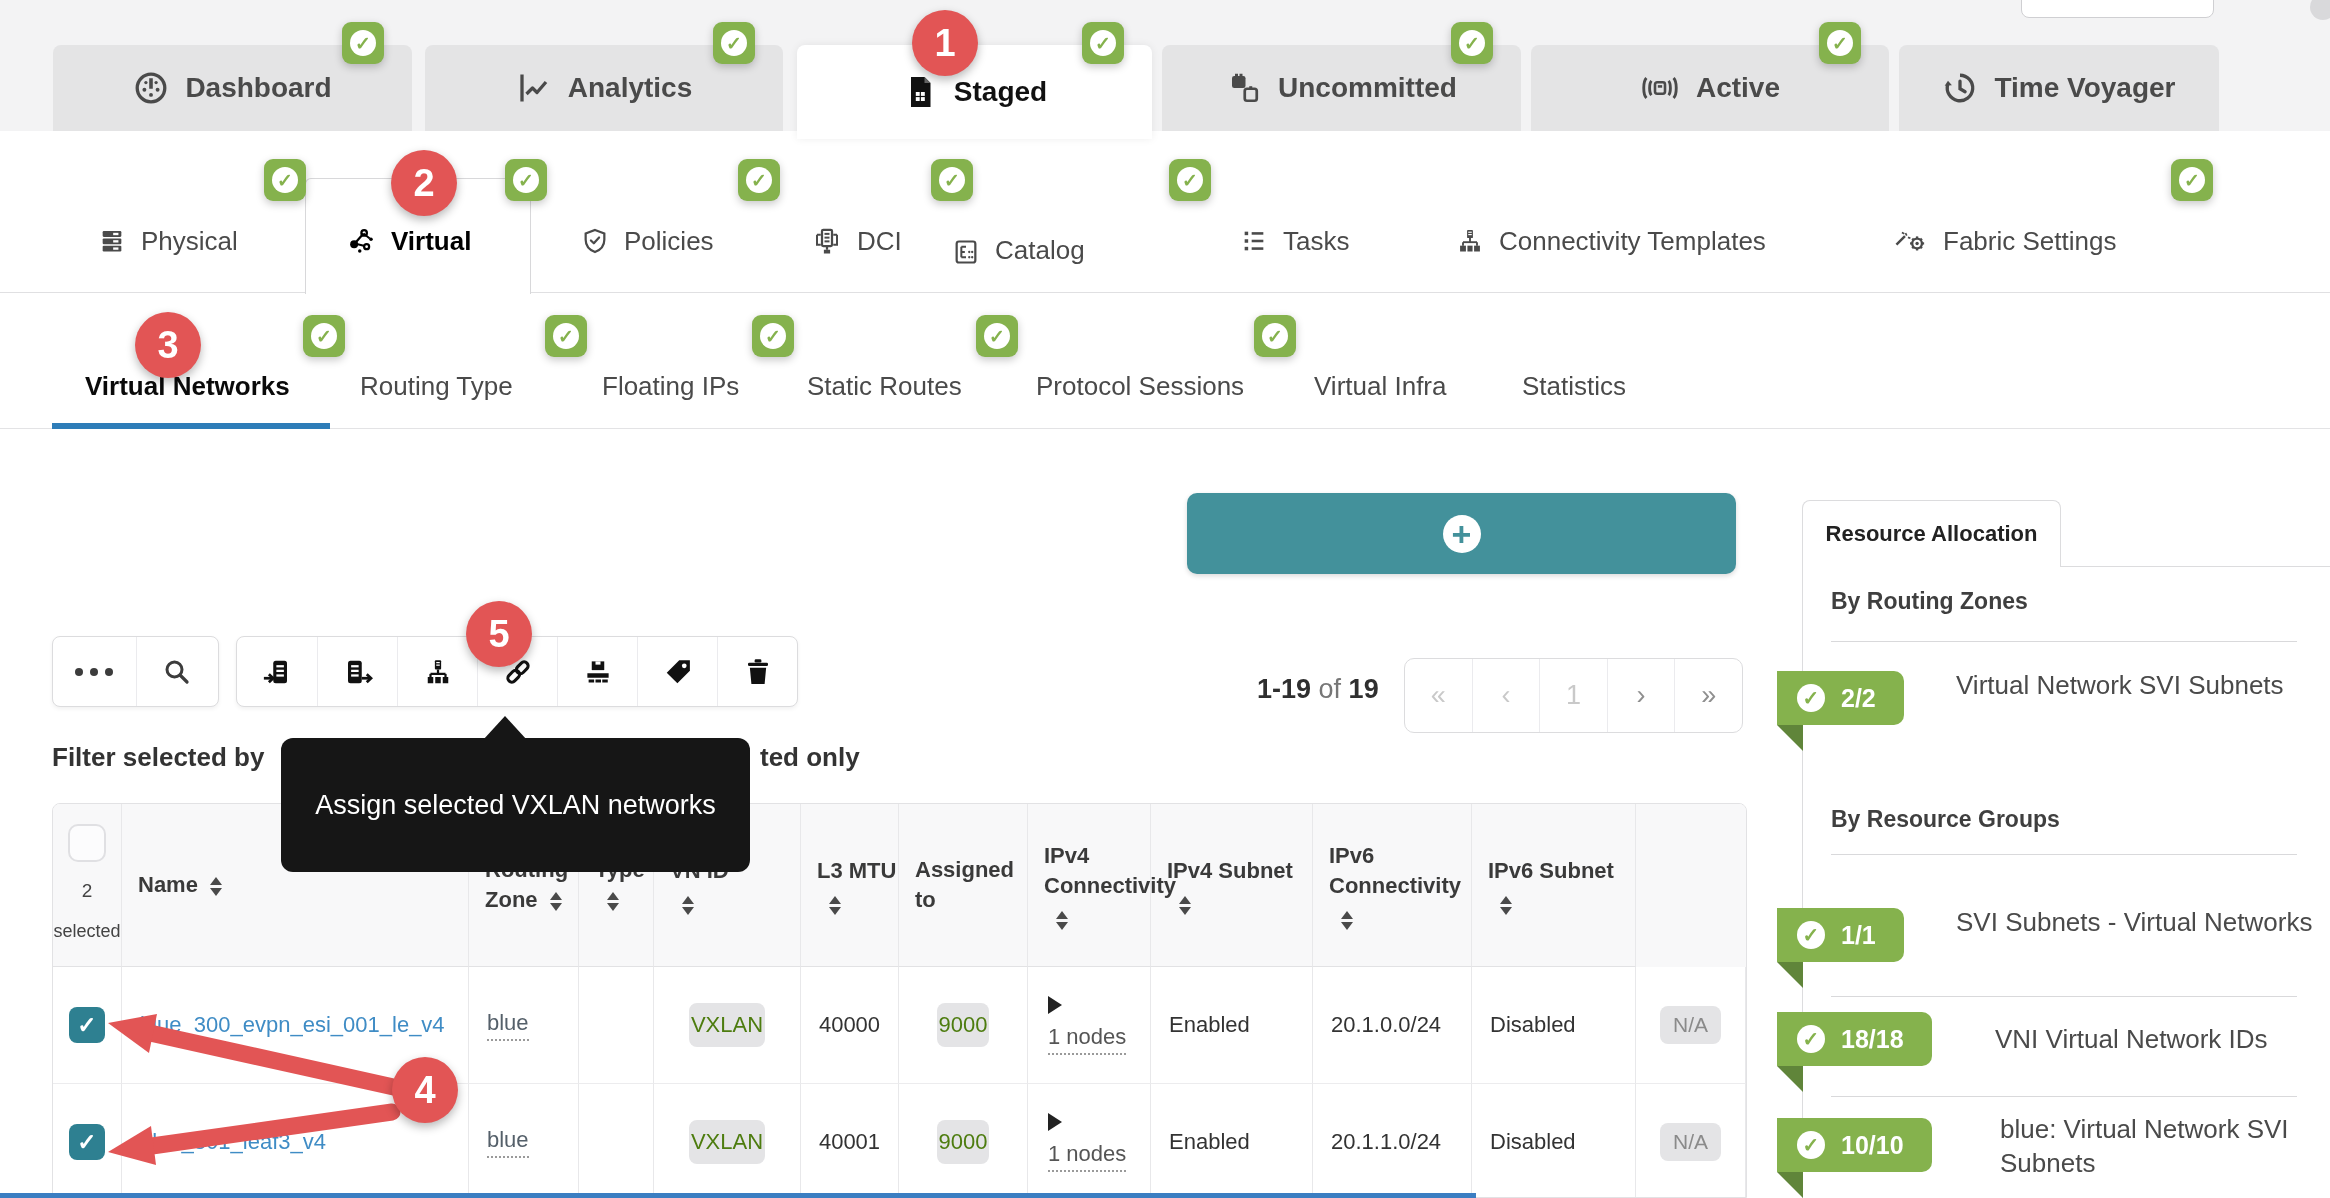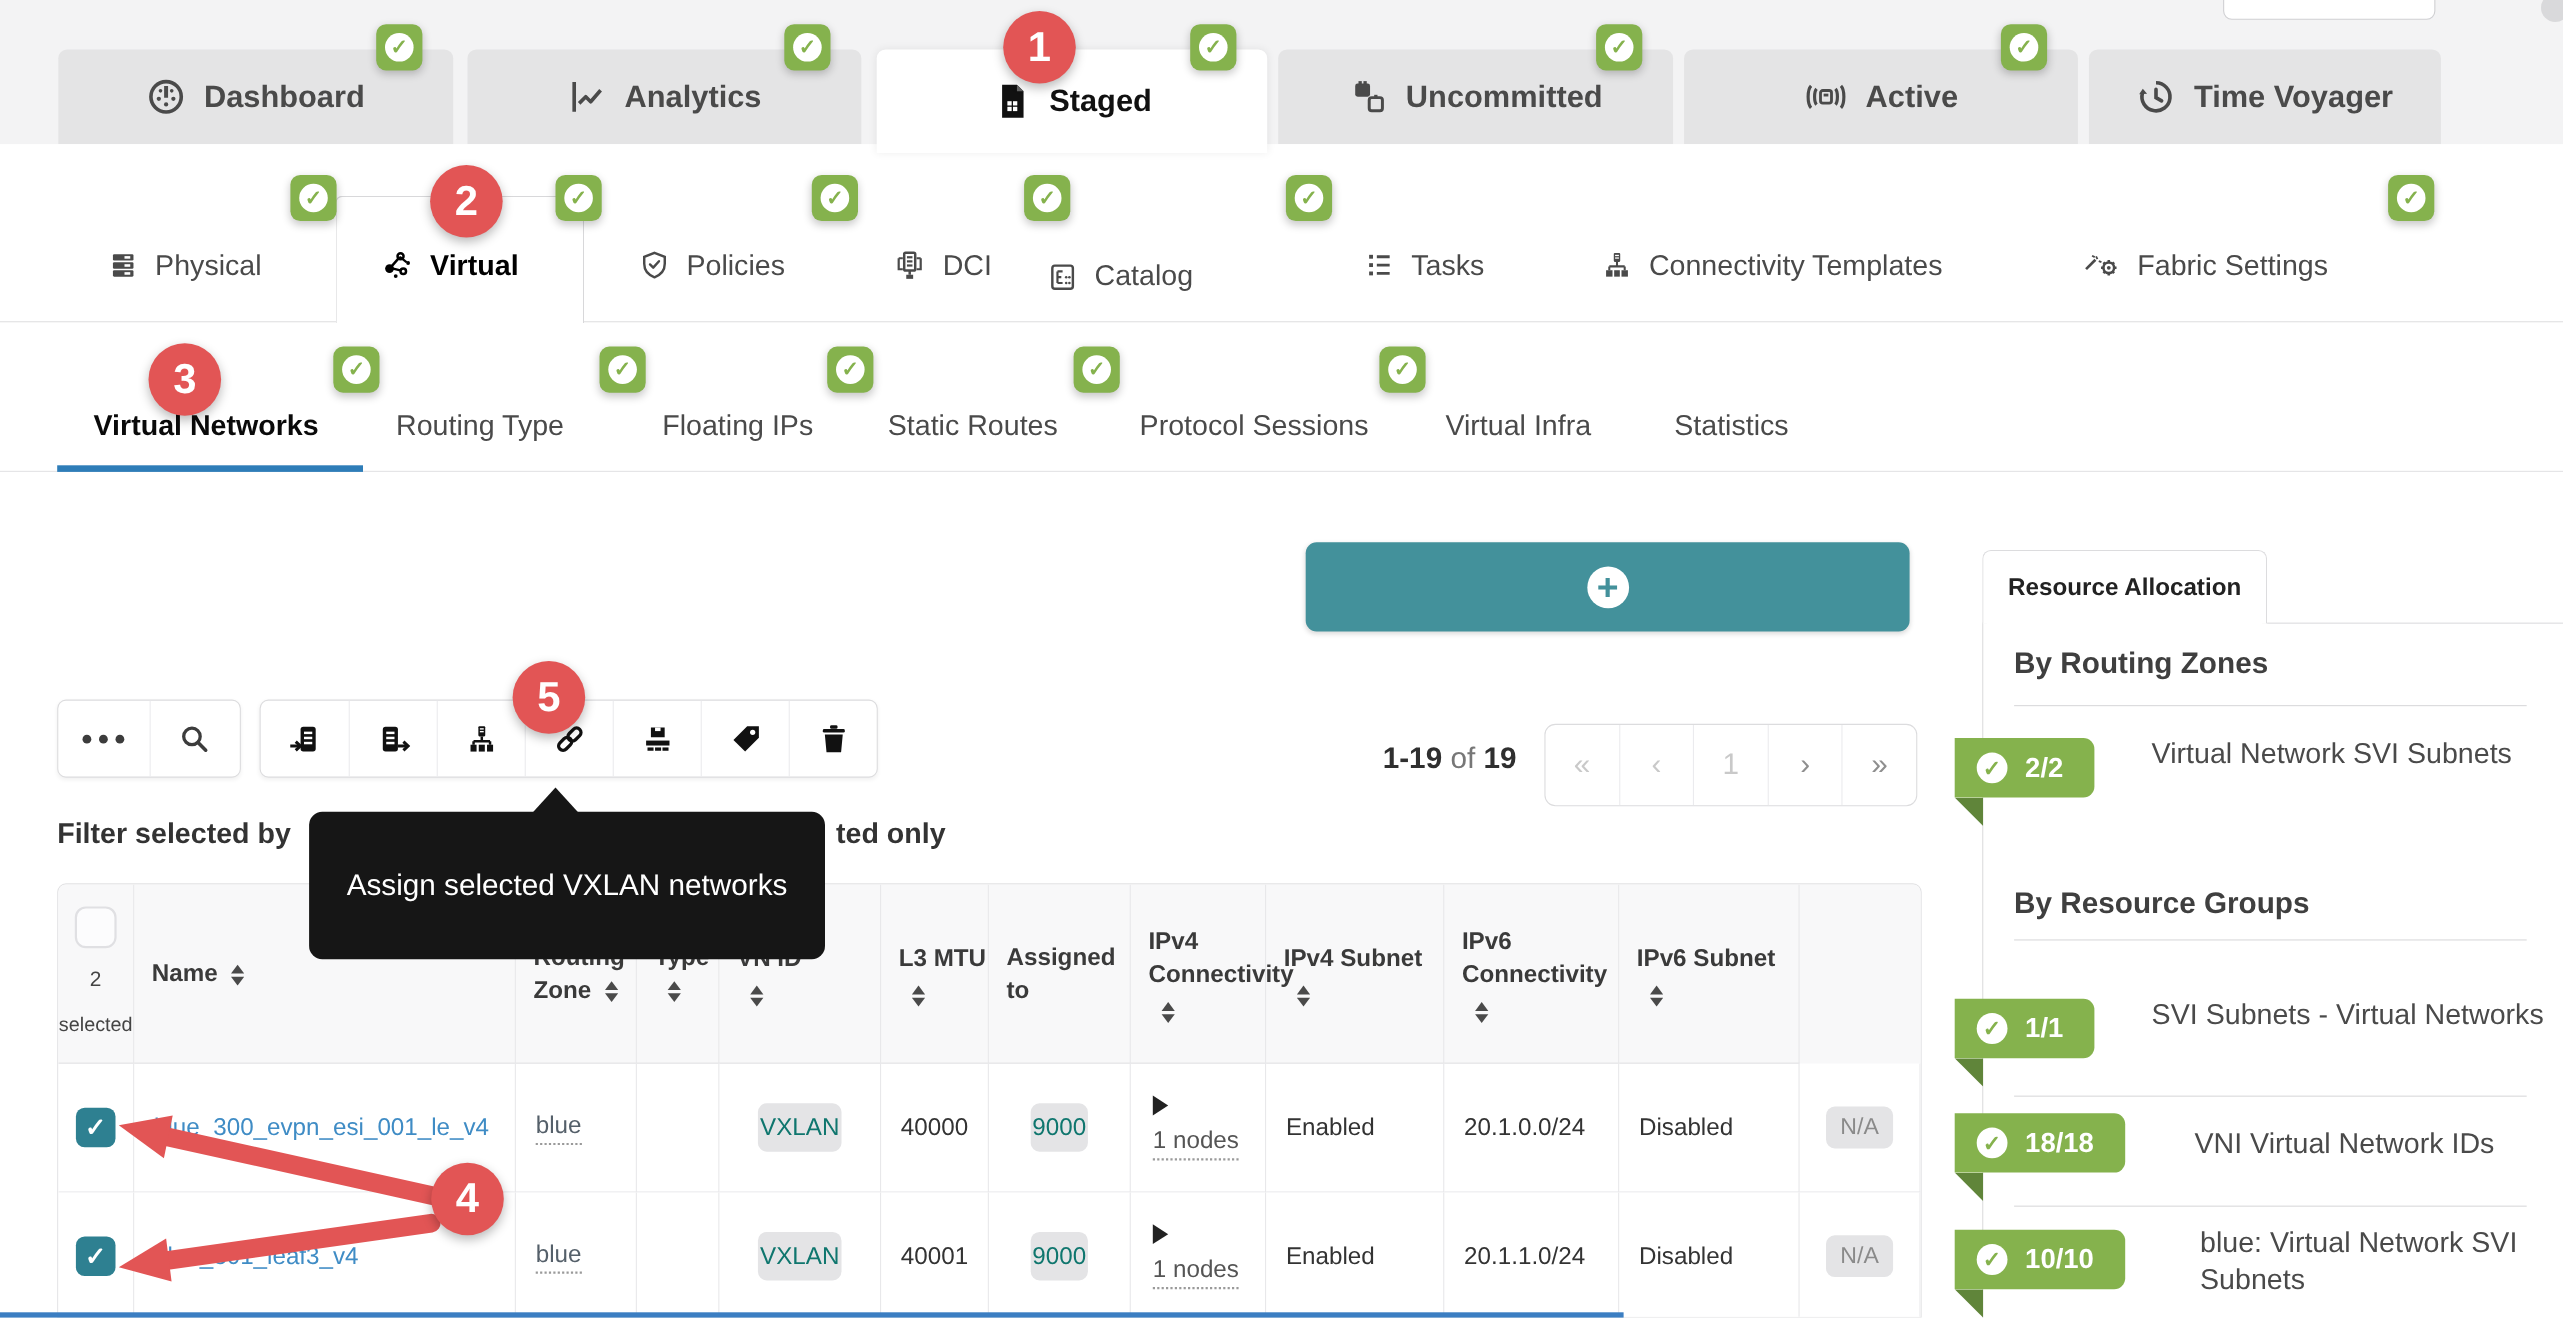--- a/index.html
+++ b/index.html
@@ -46,21 +46,21 @@
                 color:#fff; font-size:31px; font-weight:bold; cursor:pointer; box-shadow:0 2px 5px rgba(0,0,0,.15); }
   .create-btn .plus { width:38px; height:38px; background:#fff; color:#43919b; border-radius:50%;
                       display:flex; align-items:center; justify-content:center; font-size:34px; font-weight:bold; line-height:1; }
 
   
   .ra-tab { position:absolute; left:1802px; top:500px; width:259px; height:67px; background:#fff;
             border:1px solid #dcdcde; border-bottom:none; border-radius:8px 8px 0 0; z-index:5;
             display:flex; align-items:center; justify-content:center; font-size:22px; font-weight:bold; color:#222; cursor:pointer; }
   .ra-hline { position:absolute; left:2061px; top:566px; width:269px; height:1px; background:#dcdcde; }
   .ra-vline { position:absolute; left:1802px; top:566px; width:1px; height:632px; background:#dcdcde; }
-  .panel-h { position:absolute; left:1831px; font-size:27px; font-weight:bold; color:#3f3f3f; }
+  .panel-h { position:absolute; left:1831px; font-size:23px; font-weight:bold; color:#3f3f3f; }
   .panel-hr { position:absolute; left:1831px; width:466px; height:1px; background:#d9d9db; }
   .ribbon { position:absolute; left:1777px; height:54px; background:#85b24d; border-radius:0 10px 10px 0;
             display:flex; align-items:center; gap:16px; padding:0 28px 0 20px; color:#fff;
             font-weight:bold; font-size:25px; z-index:12; }
   .ribbon .rc { width:28px; height:28px; background:#fff; border-radius:50%; color:#85b24d;
                 font-size:20px; font-weight:bold; display:flex; align-items:center; justify-content:center; }
   .fold { position:absolute; left:1777px; width:26px; height:26px; background:#60853a;
           clip-path:polygon(0 0,100% 0,100% 100%); z-index:11; }
   .rlabel { position:absolute; font-size:26px; font-weight:500; color:#4a4a4a; line-height:34px; width:370px; }
 
@@ -109,21 +109,21 @@
   .sort .up { width:0; height:0; border-left:6px solid transparent; border-right:6px solid transparent; border-bottom:8px solid #4a4a4a; }
   .sort .dn { width:0; height:0; border-left:6px solid transparent; border-right:6px solid transparent; border-top:8px solid #4a4a4a; }
   .hchk { width:38px; height:38px; background:#fcfcfd; border:2px solid #e0e0e3; border-radius:10px; margin-bottom:4px; cursor:pointer; }
   .selcount { font-size:19px; font-weight:normal; color:#444; }
   .selword { font-size:18px; font-weight:normal; color:#444; }
   .cbx { width:36px; height:36px; background:#2e8091; border-radius:8px; color:#fff; font-size:23px;
          font-weight:bold; display:flex; align-items:center; justify-content:center; cursor:pointer; }
   .namelink { color:#3f8cc5; cursor:pointer; }
   .dotted { border-bottom:2px dotted #9a9a9a; padding-bottom:3px; cursor:pointer; }
   .rz { color:#55606a; }
-  .chip { background:#e4e4e6; border-radius:8px; padding:9px 2px; color:#0f766e; }
+  .chip { background:#e4e4e6; border-radius:8px; padding:9px 2px; color:#4d7c0f; }
   .chip.na { color:#8a8a8a; padding:7px 13px; font-size:21px; }
   .expander { width:0; height:0; border-left:14px solid #222; border-top:9px solid transparent;
               border-bottom:9px solid transparent; cursor:pointer; }
 
   .bottom-scroll { position:absolute; left:0; top:1193px; width:1476px; height:5px; background:#3b7ec2; z-index:20; }
 
   .arrows-svg { position:absolute; left:0; top:0; width:2330px; height:1198px; z-index:45; pointer-events:none; }
 
   svg.ic { display:block; }
 </style>

